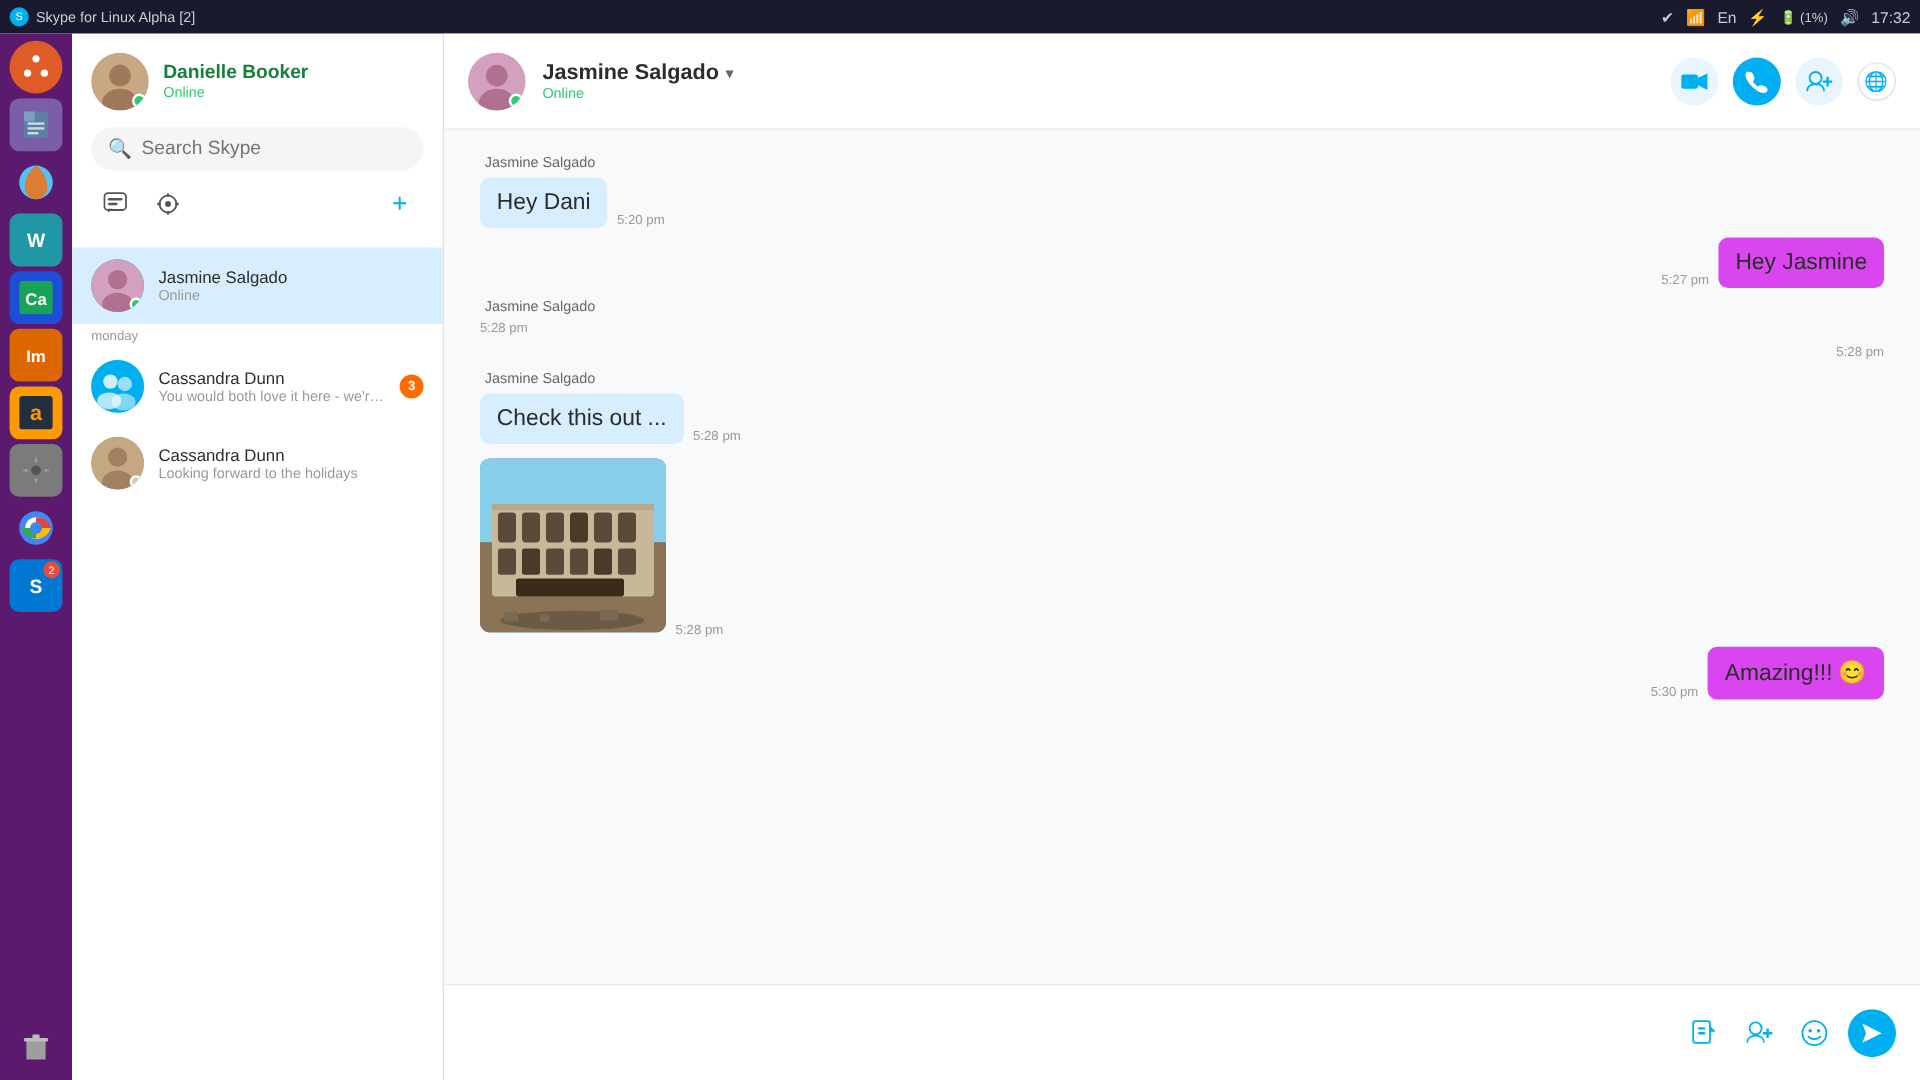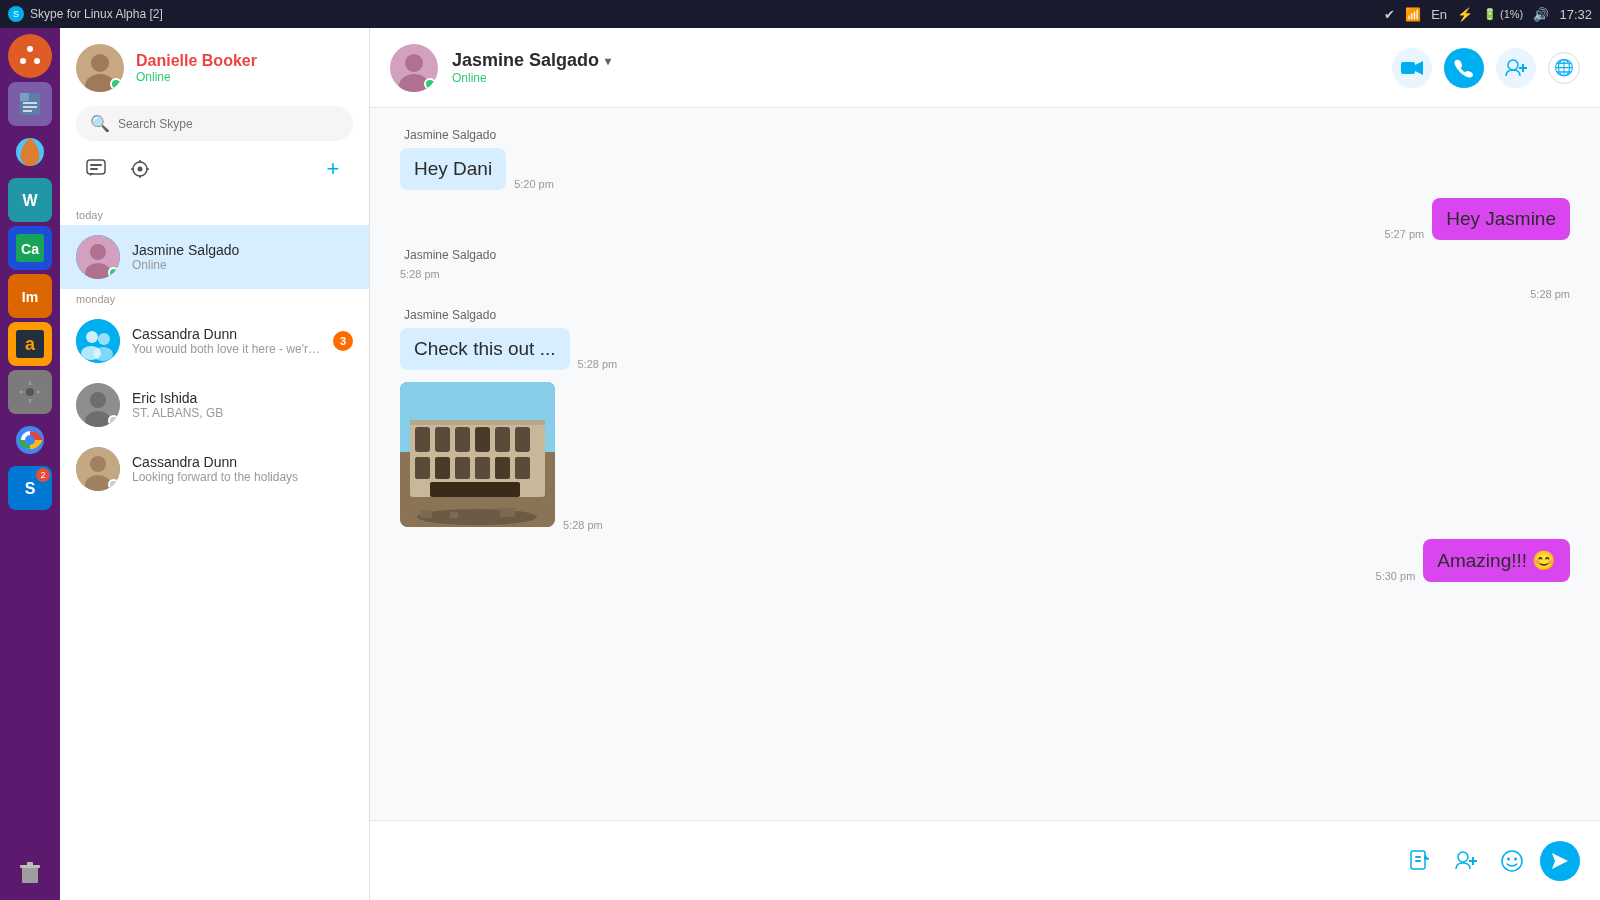--- a/index.html
+++ b/index.html
@@ -47,28 +47,28 @@
       width: 310px; background: #ffffff; display: flex; flex-direction: column; flex-shrink: 0;
       border-right: 1px solid #e0e0e0;
     }
     .sidebar-header { padding: 16px 16px 8px 16px; }
     .user-profile { display: flex; align-items: center; gap: 12px; margin-bottom: 14px; }
     .avatar { width: 48px; height: 48px; border-radius: 50%; background: #ccc; flex-shrink: 0; overflow: hidden; position: relative; }
     .online-dot {
       position: absolute; bottom: 2px; right: 2px; width: 12px; height: 12px;
       background: #2ecc71; border-radius: 50%; border: 2px solid white;
     }
-    .user-name { font-size: 16px; font-weight: 600; color: #ef4444; }
+    .user-name { font-size: 16px; font-weight: 600; color: #15803d; }
     .user-status { font-size: 12px; color: #2ecc71; }
     .search-bar {
       display: flex; align-items: center; background: #f5f5f5; border-radius: 20px;
       padding: 8px 14px; gap: 8px; margin-bottom: 12px;
     }
     .search-bar input {
-      border: none; background: transparent; outline: none; font-size: 12px; color: #b91c1c; flex: 1;
+      border: none; background: transparent; outline: none; font-size: 16px; color: #b91c1c; flex: 1;
     }
     .search-icon { color: #00aff0; font-size: 16px; }
     .sidebar-toolbar {
       display: flex; align-items: center; gap: 12px; padding: 0 4px 12px 4px;
     }
     .toolbar-btn {
       width: 32px; height: 32px; border: none; background: transparent; cursor: pointer;
       display: flex; align-items: center; justify-content: center; color: #555; font-size: 18px;
       border-radius: 4px;
     }
@@ -302,21 +302,20 @@
               <rect x="1" y="9" width="3" height="2" rx="1" fill="#555"></rect>
               <rect x="16" y="9" width="3" height="2" rx="1" fill="#555"></rect>
             </svg>
         </button>
         <button class="toolbar-btn add">+</button>
       </div>
     </div>
 
     <div class="contact-list">
 
-      <div class="section-label">today</div>
 
       <div class="contact-item active">
         <div class="contact-avatar">
           <svg width="44" height="44" viewBox="0 0 44 44">
               <circle cx="22" cy="22" r="22" fill="#d4a0c0"></circle>
               <circle cx="22" cy="17" r="8" fill="#b07090"></circle>
               <ellipse cx="22" cy="38" rx="13" ry="10" fill="#b07090"></ellipse>
             </svg>
           <div class="contact-online"></div>
         </div>
@@ -339,34 +338,20 @@
               <ellipse cx="27" cy="35" rx="10" ry="7" fill="white" opacity="0.5"></ellipse>
             </svg>
         </div>
         <div class="contact-info">
           <div class="contact-name">Cassandra Dunn</div>
           <div class="contact-preview">You would both love it here - we're havin...</div>
         </div>
         <div class="contact-badge">3</div>
       </div>
 
-      <div class="contact-item">
-        <div class="contact-avatar grey">
-          <svg width="44" height="44" viewBox="0 0 44 44">
-              <circle cx="22" cy="22" r="22" fill="#8e8e8e"></circle>
-              <circle cx="22" cy="17" r="8" fill="#6e6e6e"></circle>
-              <ellipse cx="22" cy="38" rx="13" ry="10" fill="#6e6e6e"></ellipse>
-            </svg>
-          <div style="position:absolute;bottom:1px;right:1px;width:11px;height:11px;background:#ccc;border-radius:50%;border:2px solid white;"></div>
-        </div>
-        <div class="contact-info">
-          <div class="contact-name">Eric Ishida</div>
-          <div class="contact-preview">ST. ALBANS, GB</div>
-        </div>
-      </div>
 
       <div class="contact-item">
         <div class="contact-avatar grey">
           <svg width="44" height="44" viewBox="0 0 44 44">
               <circle cx="22" cy="22" r="22" fill="#c4a882"></circle>
               <circle cx="22" cy="17" r="8" fill="#a08060"></circle>
               <ellipse cx="22" cy="38" rx="13" ry="10" fill="#a08060"></ellipse>
             </svg>
           <div style="position:absolute;bottom:1px;right:1px;width:11px;height:11px;background:#ccc;border-radius:50%;border:2px solid white;"></div>
         </div>

